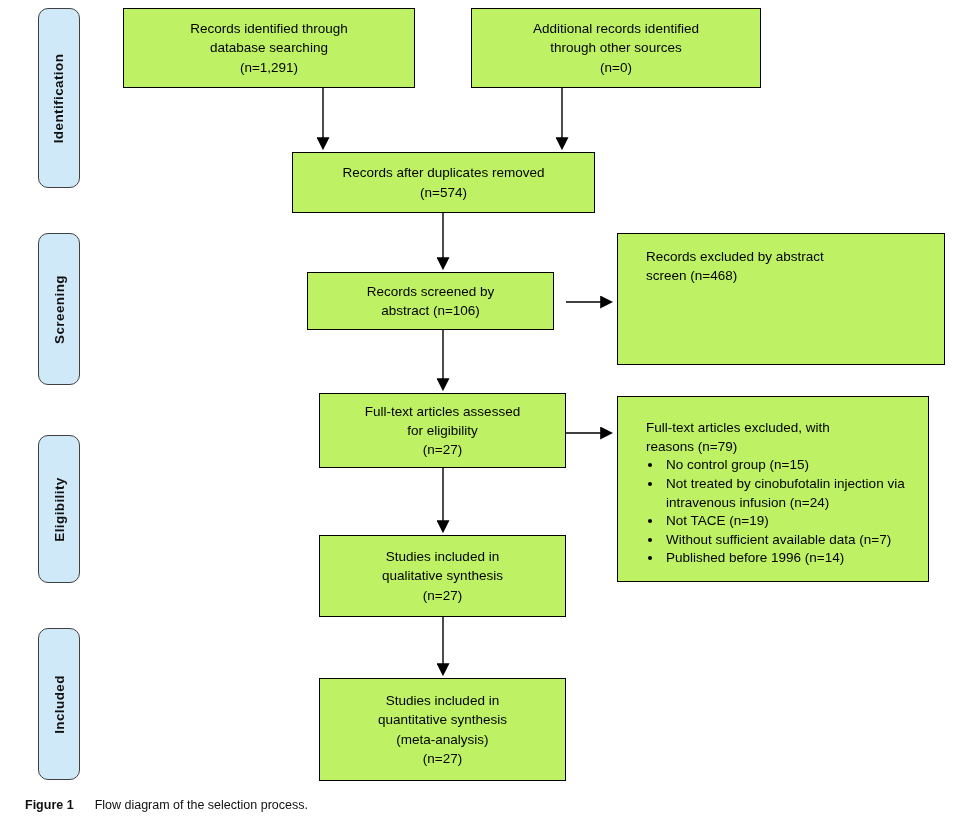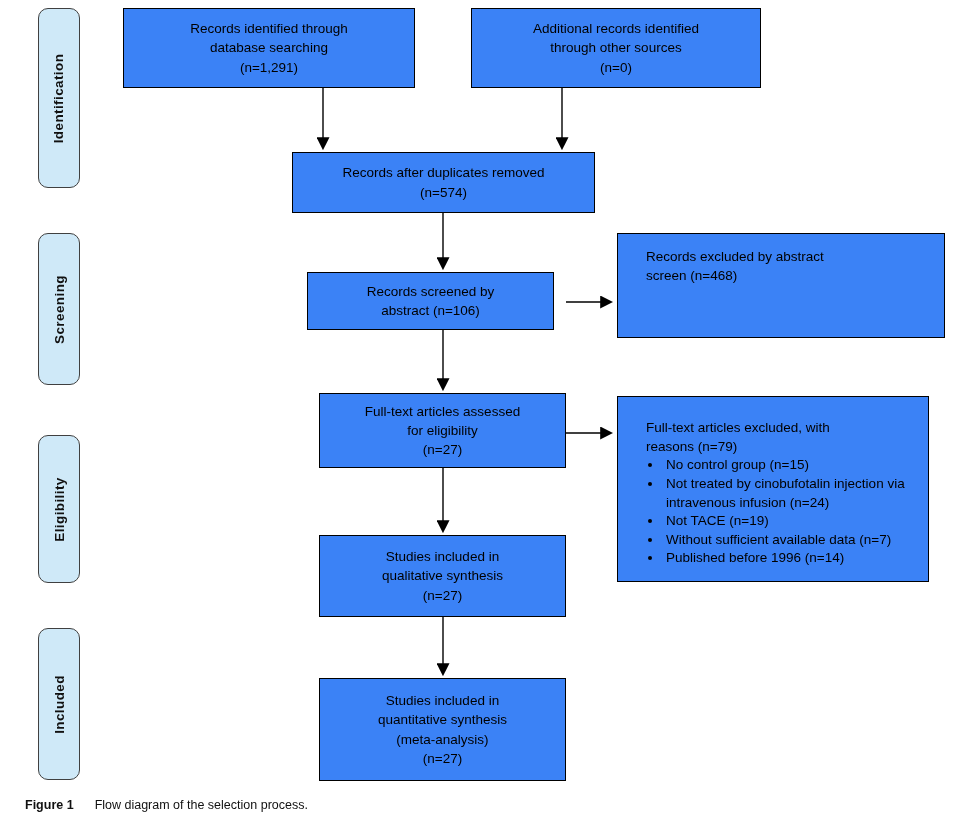--- a/index.html
+++ b/index.html
@@ -37,21 +37,21 @@
   .stage span {
     transform: rotate(-90deg);
     white-space: nowrap;
     font-weight: bold;
     font-size: 13.5px;
     letter-spacing: 0.4px;
     color: #111111;
   }
   .box {
     position: absolute;
-    background: #3b82f6;
+    background: #bef264;
     border: 1.5px solid #000000;
     box-sizing: border-box;
     font-size: 13.5px;
     line-height: 1.42;
   }
   .box.center {
     display: flex;
     align-items: center;
     justify-content: center;
     text-align: center;
@@ -140,21 +140,21 @@
       <div>(n=574)</div>
     </div>
   </div>
 
   <div class="box center" style="left:307px;top:272px;width:247px;height:58px">
     <div>
       <div>Records screened by</div>
       <div>abstract (n=106)</div>
     </div>
   </div>
-  <div class="box side" style="left:617px;top:233px;width:328px;height:105px;padding:14px 18px 8px 28px">
+  <div class="box side" style="left:617px;top:233px;width:328px;height:132px;padding:14px 18px 8px 28px">
     <div class="hdr">
       <div>Records excluded by abstract</div>
       <div>screen (n=468)</div>
     </div>
   </div>
 
   <div class="box center" style="left:319px;top:393px;width:247px;height:75px">
     <div>
       <div>Full-text articles assessed</div>
       <div>for eligibility</div>

